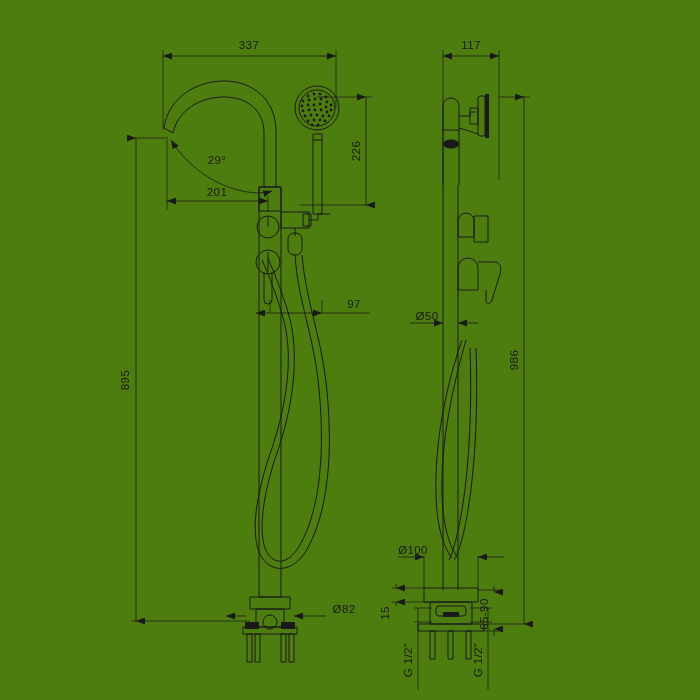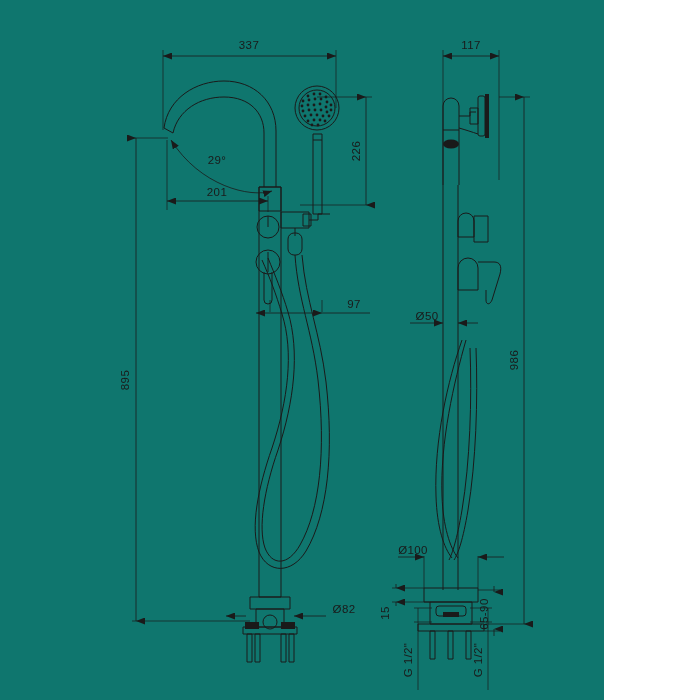--- a/index.html
+++ b/index.html
@@ -9,23 +9,23 @@
     background: #ffffff;
   }
   body {
     width: 700px;
     height: 700px;
     font-family: "Liberation Sans", sans-serif;
     overflow: hidden;
   }
   #drawing-root {
     position: relative;
-    width: 604px;
+    width: 700px;
     height: 700px;
-    background: #0f766e;
+    background: #4d7c0f;
   }
   svg.sheet {
     display: block;
     width: 700px;
     height: 700px;
   }
   .ln {
     stroke: #1a1a1a;
     stroke-width: 1;
     fill: none;

